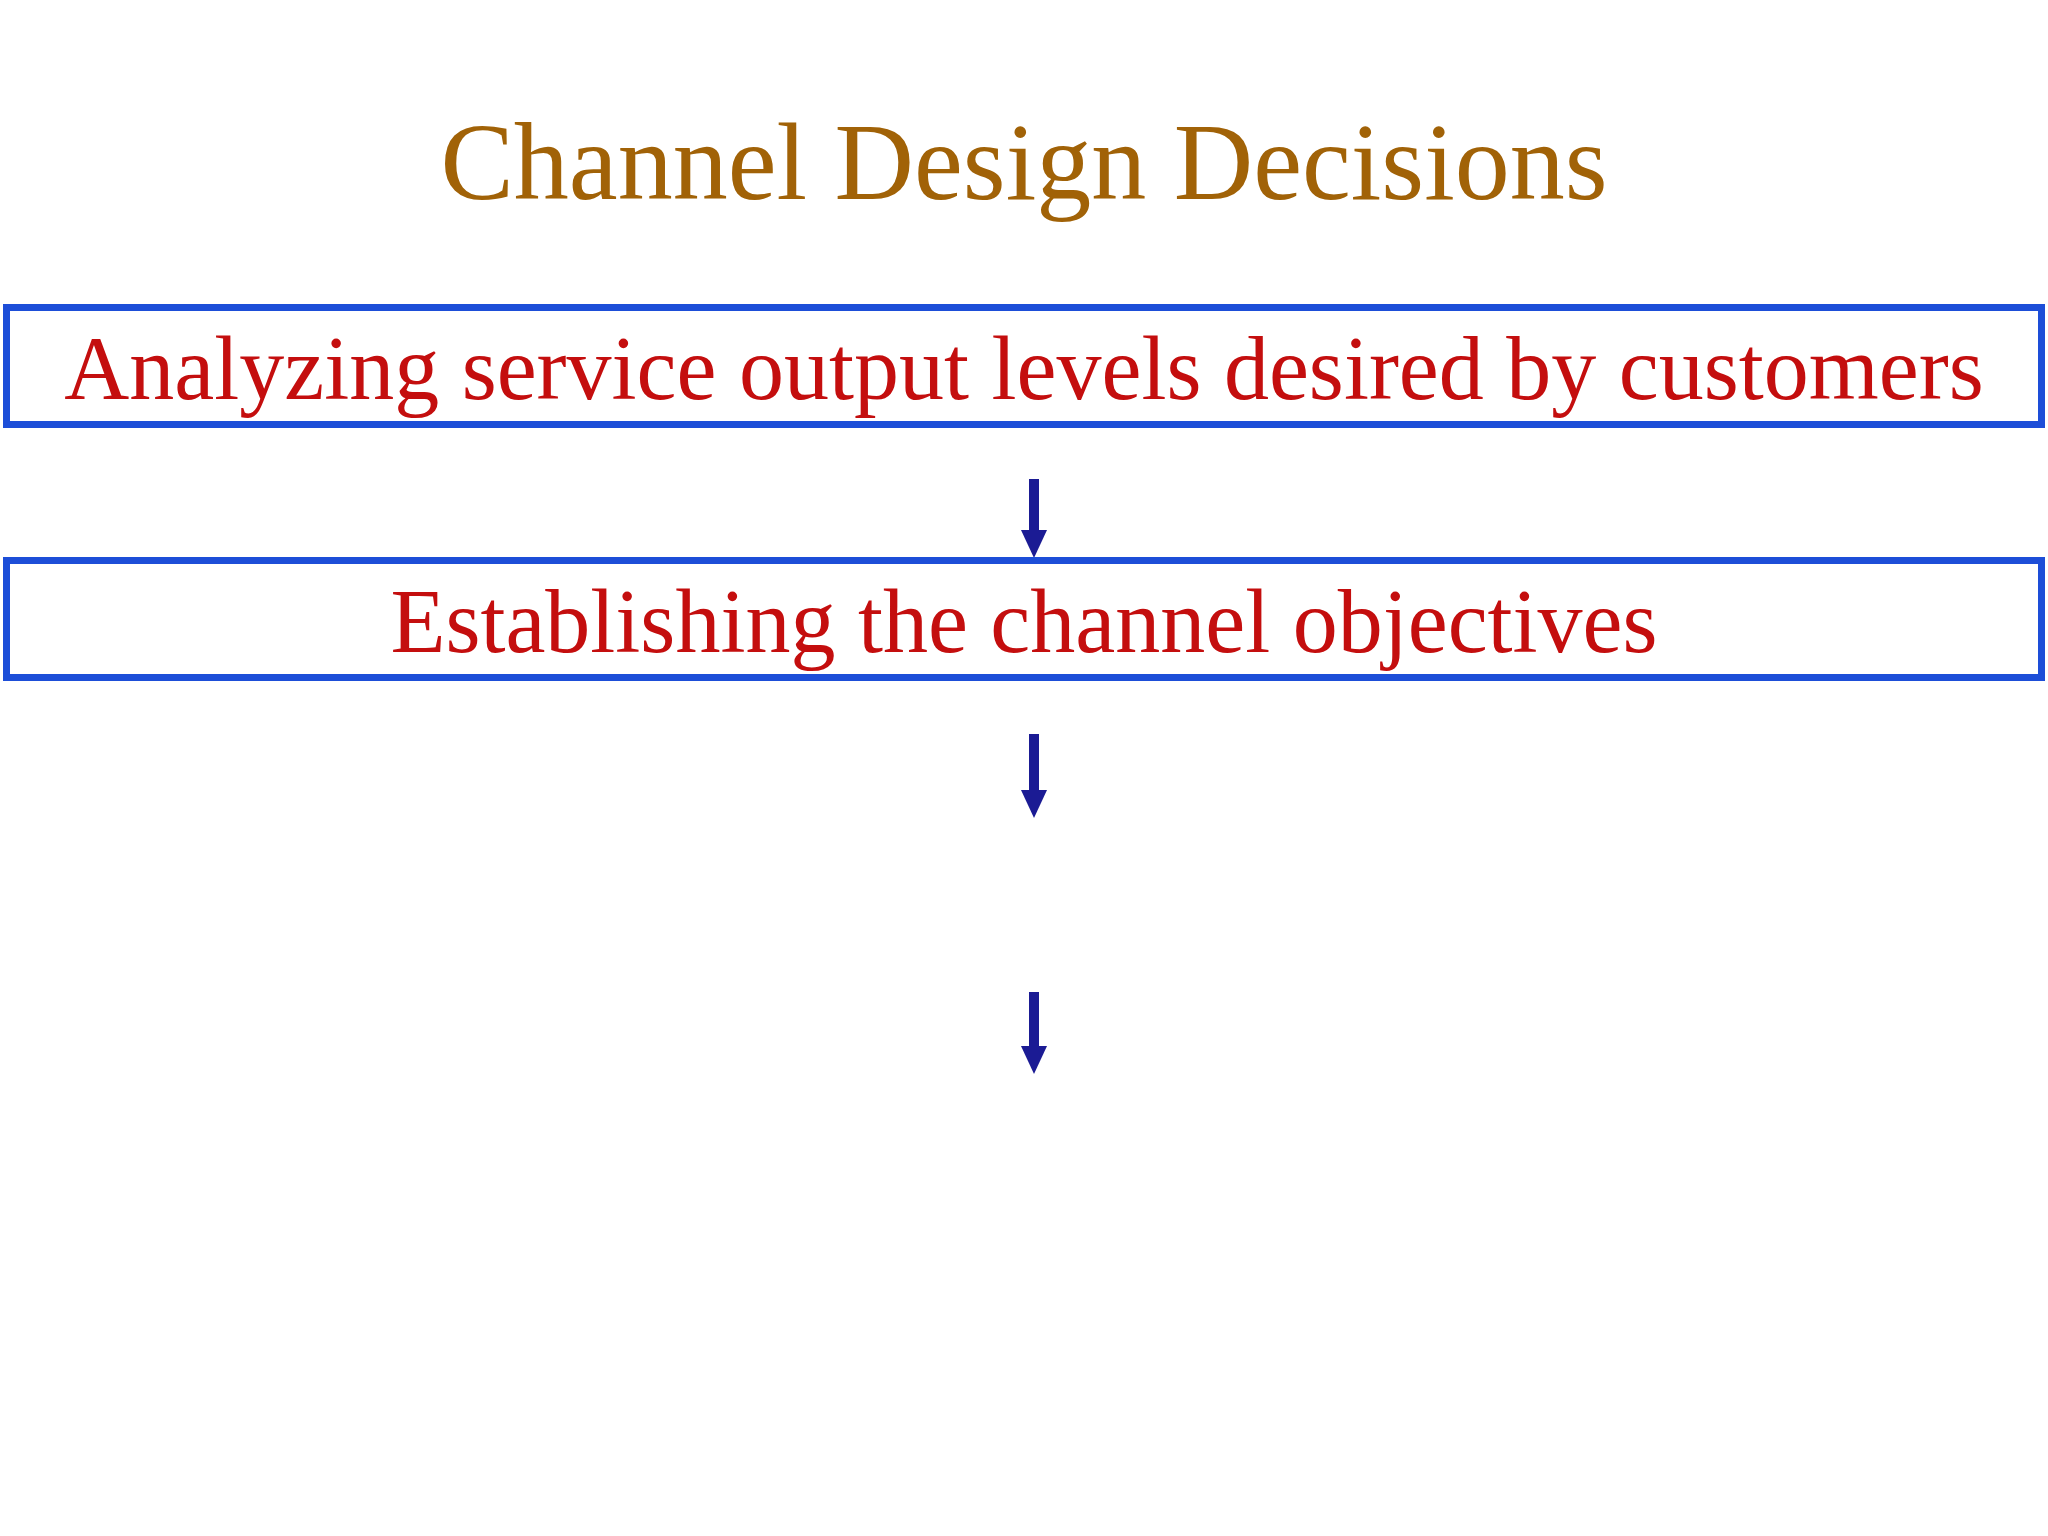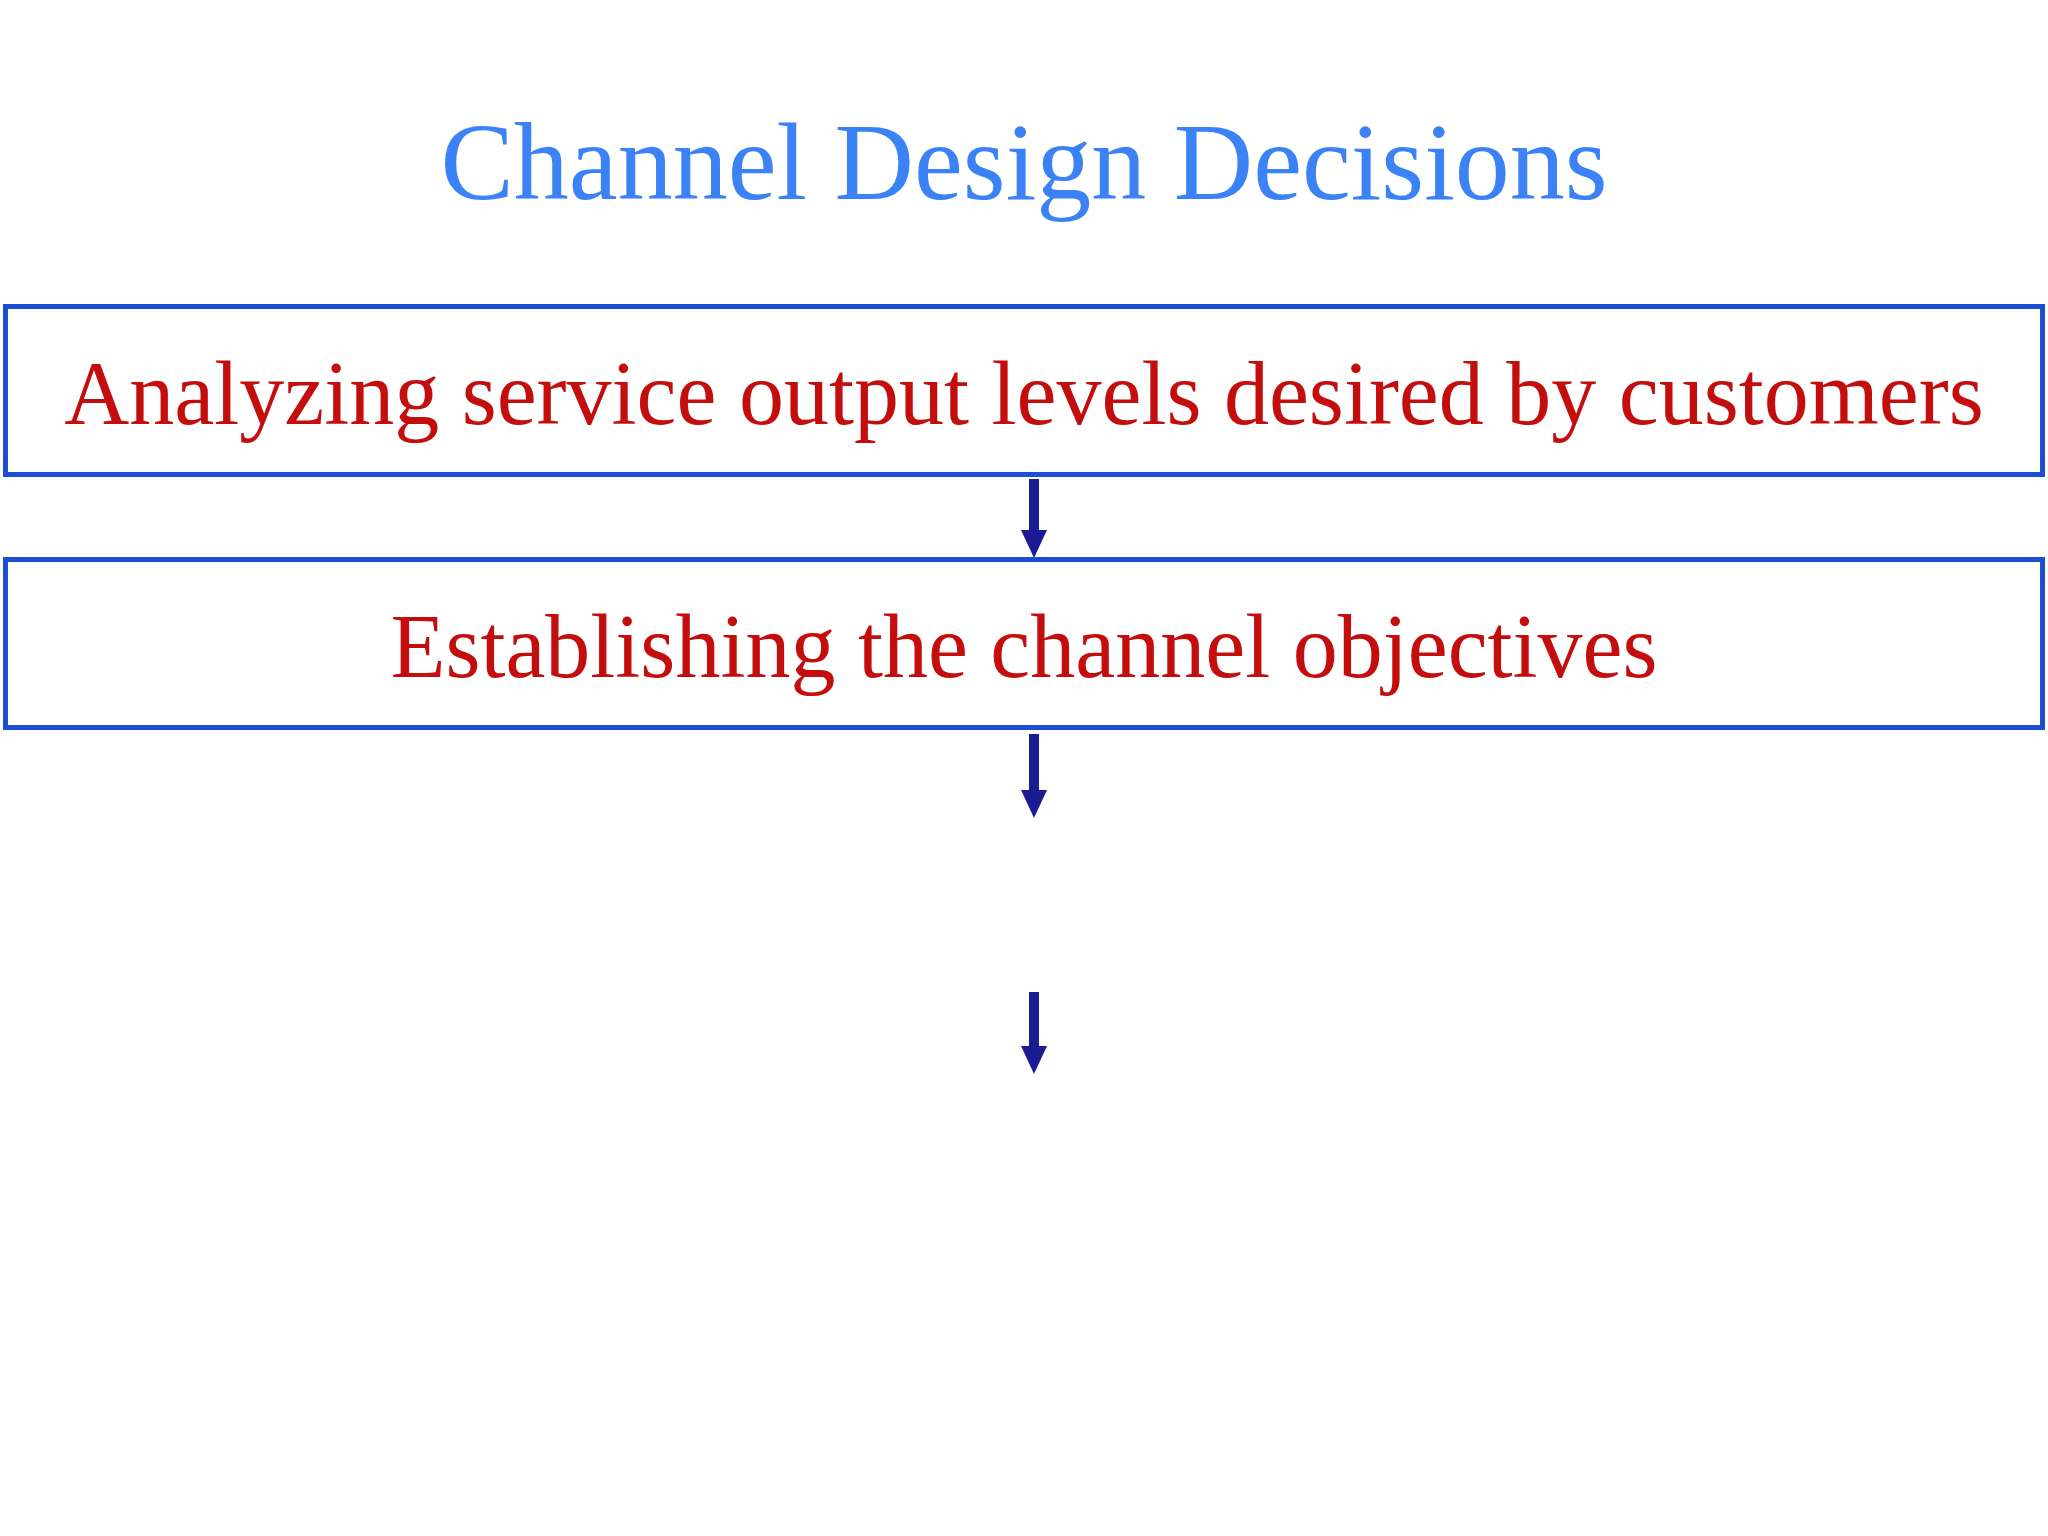--- a/index.html
+++ b/index.html
@@ -19,30 +19,30 @@
     position: absolute;
     top: 96px;
     left: 0;
     width: 100%;
     margin: 0;
     text-align: center;
     font-family: "Liberation Serif", serif;
     font-weight: 400;
     font-size: 110px;
     line-height: 1.2;
-    color: #3b82f6;
+    color: #a16207;
     white-space: nowrap;
   }
   .step-box {
     position: absolute;
     left: 3px;
     right: 3px;
-    height: 173px;
+    height: 124px;
     box-sizing: border-box;
-    border: 5px solid #1d4ed8;
+    border: 7px solid #1d4ed8;
     background: #ffffff;
     display: flex;
     align-items: center;
     justify-content: center;
   }
   .step-box .step-label {
     font-family: "Liberation Serif", serif;
     font-weight: 400;
     font-size: 90px;
     line-height: 1;

